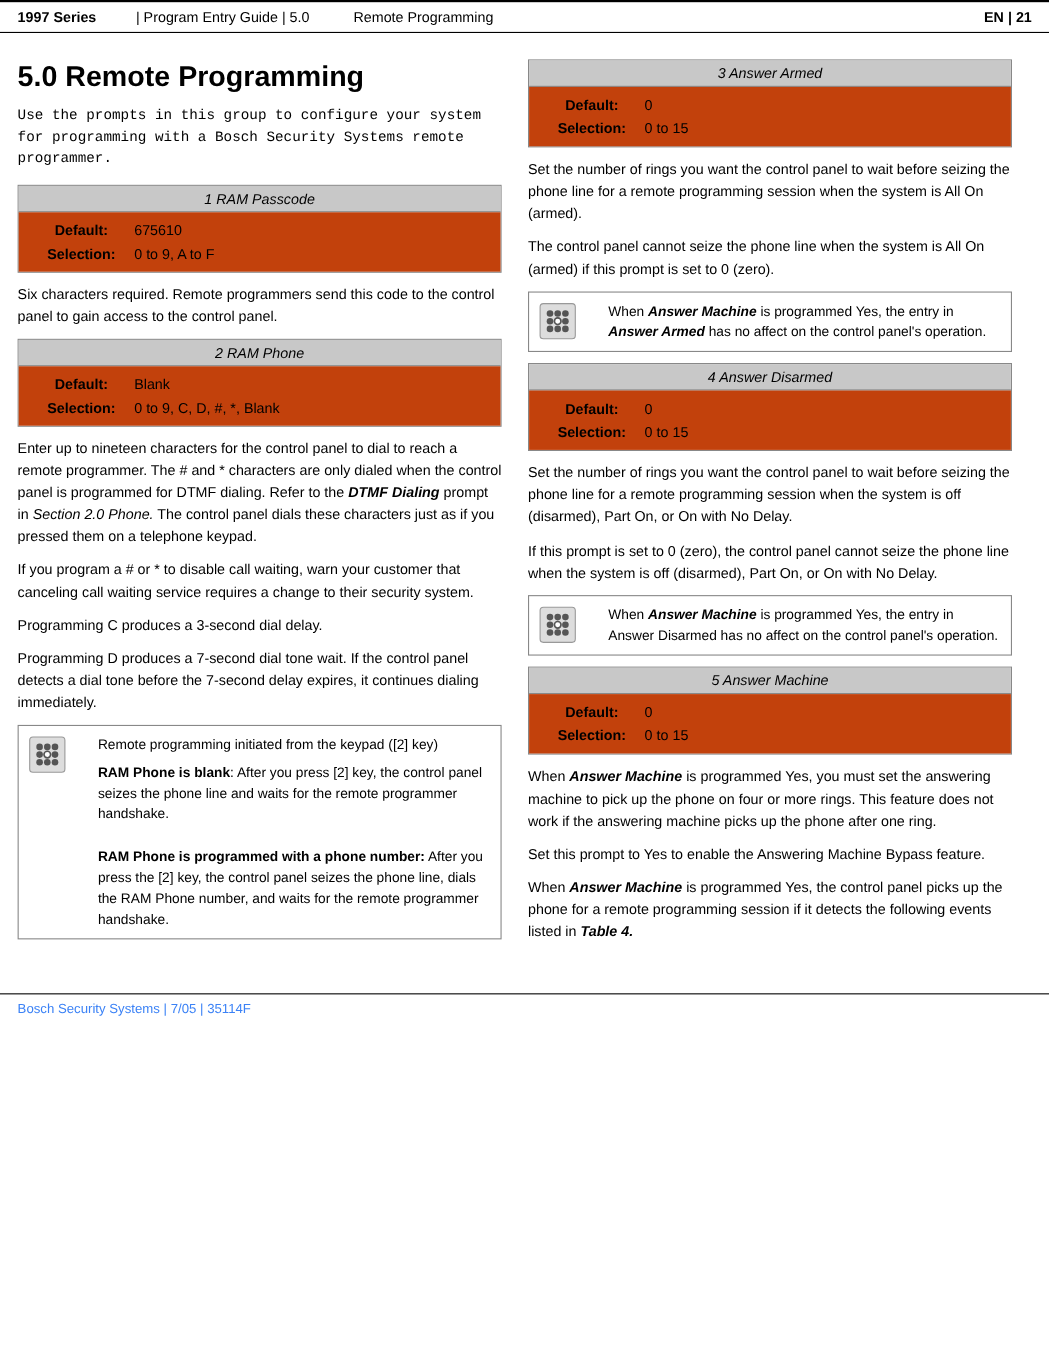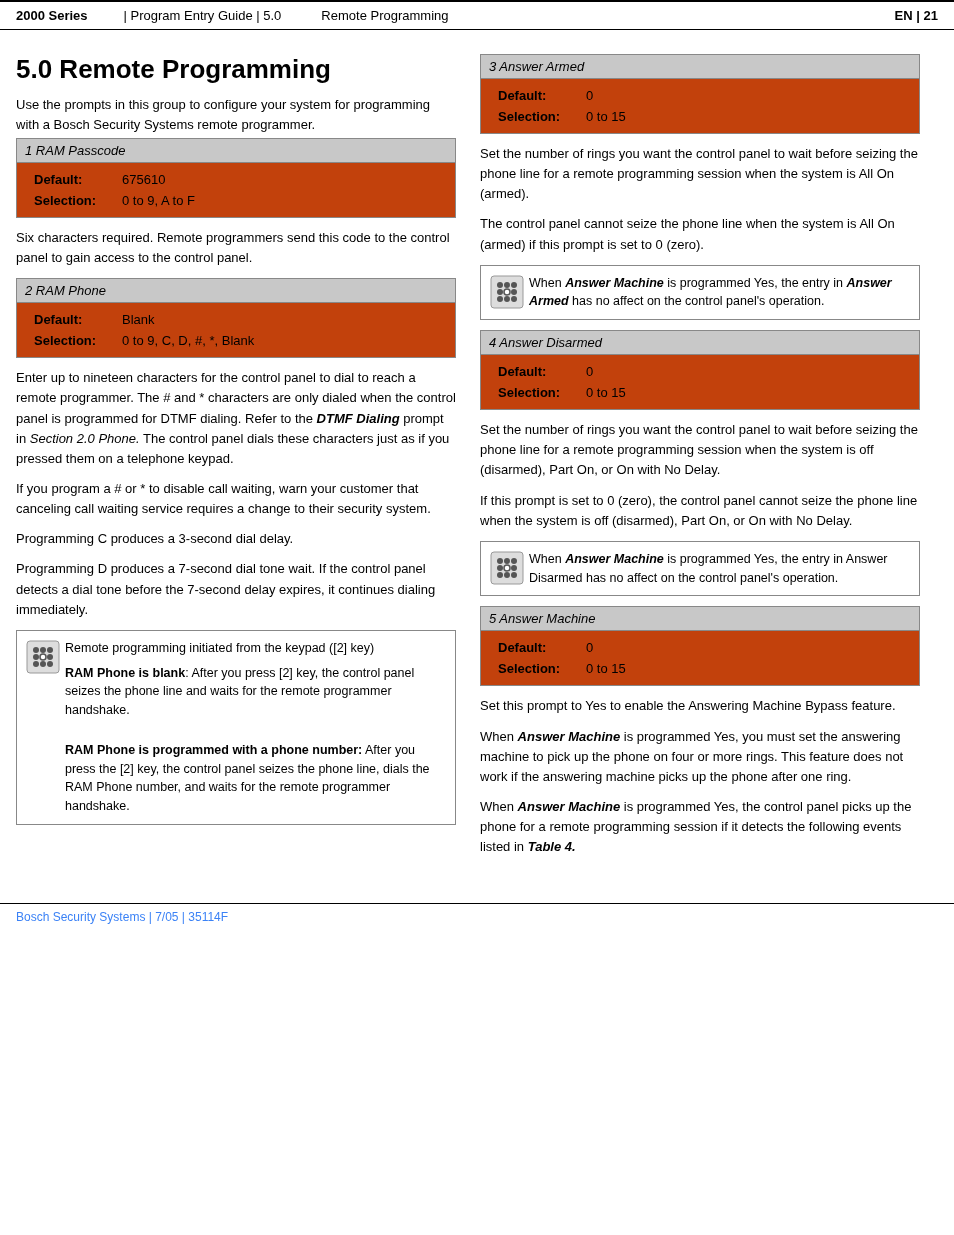--- a/index.html
+++ b/index.html
@@ -67,27 +67,29 @@
     
     .section-title {
       font-size: 26px;
       font-weight: bold;
       margin-bottom: 10px;
     }
 
     .intro-text {
       font-size: 13px;
       line-height: 1.5;
-      margin-bottom: 4px;
+      margin-bottom: 14px;
+      font-family: Liberation Mono, monospace;
     }
 
     
     .entry-box {
       border: 1px solid #888;
       margin-bottom: 0;
+      text-align: center;
     }
     .entry-box-header {
       background: #c8c8c8;
       padding: 4px 8px;
       font-style: italic;
       font-size: 13px;
       border-bottom: 1px solid #888;
     }
     .entry-box-body {
       background: #c2410c;
@@ -115,21 +117,21 @@
     }
 
     
     .tip-box {
       border: 1px solid #888;
       display: flex;
       align-items: flex-start;
       padding: 8px;
       margin: 10px 0;
       background: #fff;
-      gap: 4px;
+      gap: 28px;
     }
     .tip-icon {
       flex-shrink: 0;
       width: 36px;
       height: 36px;
     }
     .tip-text {
       font-size: 12.5px;
       line-height: 1.5;
     }
@@ -141,21 +143,21 @@
       font-size: 12px;
       color: #3b82f6;
       margin-top: 20px;
     }
   </style>
 </head>
 <body>
 
 <div class="header">
   <div class="header-left">
-    <span class="header-series">2000 Series</span>
+    <span class="header-series">1997 Series</span>
     <span class="header-guide"> | Program Entry Guide | 5.0</span>
     <span class="header-title">Remote Programming</span>
   </div>
   <div class="header-right">EN | 21</div>
 </div>
 
 <div class="content">
 
   <div class="left-col">
 
@@ -322,24 +324,24 @@
           <span class="entry-label">Default:</span>
           <span class="entry-value">0</span>
         </div>
         <div class="entry-row">
           <span class="entry-label">Selection:</span>
           <span class="entry-value">0 to 15</span>
         </div>
       </div>
     </div>
 
-    <p class="body-text">Set this prompt to Yes to enable the Answering Machine Bypass feature.</p>
     <p class="body-text">
       When <strong><em>Answer Machine</em></strong> is programmed Yes, you must set the answering machine to pick up the phone on four or more rings. This feature does not work if the answering machine picks up the phone after one ring.
     </p>
+    <p class="body-text">Set this prompt to Yes to enable the Answering Machine Bypass feature.</p>
     <p class="body-text">
       When <strong><em>Answer Machine</em></strong> is programmed Yes, the control panel picks up the phone for a remote programming session if it detects the following events listed in <strong><em>Table 4.</em></strong>
     </p>
 
   </div>
 
 </div>
 
 <div class="footer">
   <span>Bosch Security Systems | 7/05 | 35114F</span>

